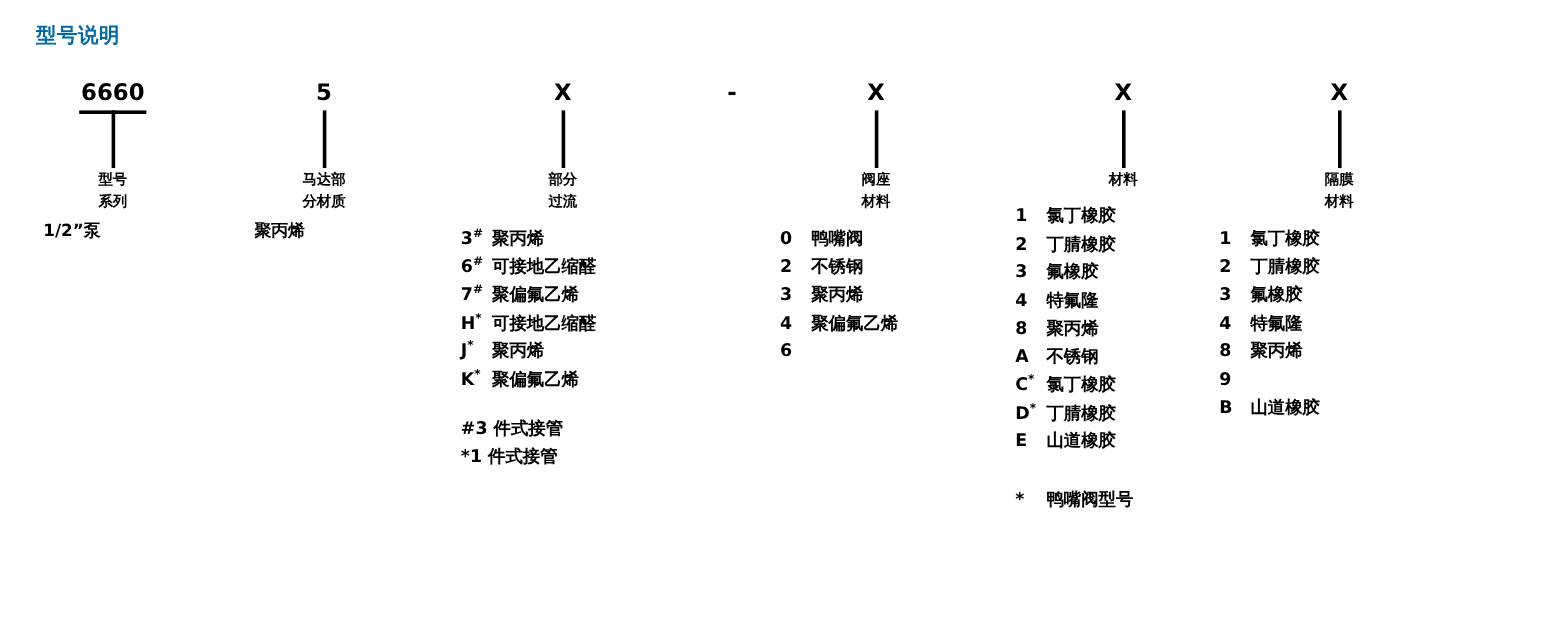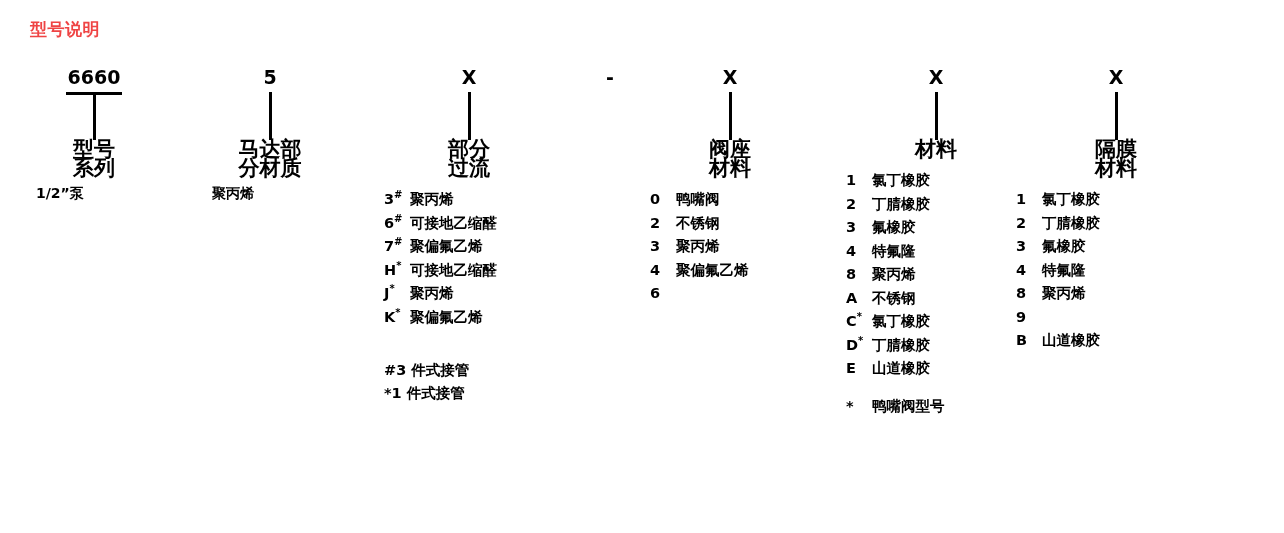--- a/index.html
+++ b/index.html
@@ -14,21 +14,21 @@
     font-family: "DejaVu Sans", "Liberation Sans", sans-serif;
     color: #000000;
     overflow: hidden;
   }
   .title {
     position: absolute;
     left: 30px;
     top: 18px;
     font-size: 17px;
     font-weight: bold;
-    color: #ef4444;
+    color: #0369a1;
     letter-spacing: 0.5px;
   }
   .column {
     position: absolute;
     top: 62px;
   }
   .code {
     font-size: 19px;
     font-weight: bold;
     text-align: center;
@@ -52,21 +52,21 @@
     position: absolute;
     left: 50%;
     top: 0;
     width: 56px;
     height: 3px;
     margin-left: -28px;
     background: #000;
   }
   .heading {
     text-align: center;
-    font-size: 21px;
+    font-size: 12px;
     font-weight: bold;
     line-height: 19px;
     white-space: nowrap;
   }
   .subnote {
     font-size: 14px;
     font-weight: bold;
     line-height: 19px;
     margin-top: 6px;
     white-space: nowrap;
@@ -89,28 +89,28 @@
   }
   .optkey sup {
     font-size: 10px;
     vertical-align: super;
     line-height: 0;
   }
   .optval {
     flex: 1 1 auto;
   }
   .footnotes {
-    margin-top: 30px;
+    margin-top: 18px;
     font-size: 14.5px;
     font-weight: bold;
     line-height: 23px;
     white-space: nowrap;
   }
   .star-note {
-    margin-top: 16px;
+    margin-top: 26px;
     font-size: 14.5px;
     font-weight: bold;
     white-space: nowrap;
   }
   .star-note .star {
     display: inline-block;
     width: 26px;
   }
   
   #col-0 { left: 36px;  width: 116px; }

